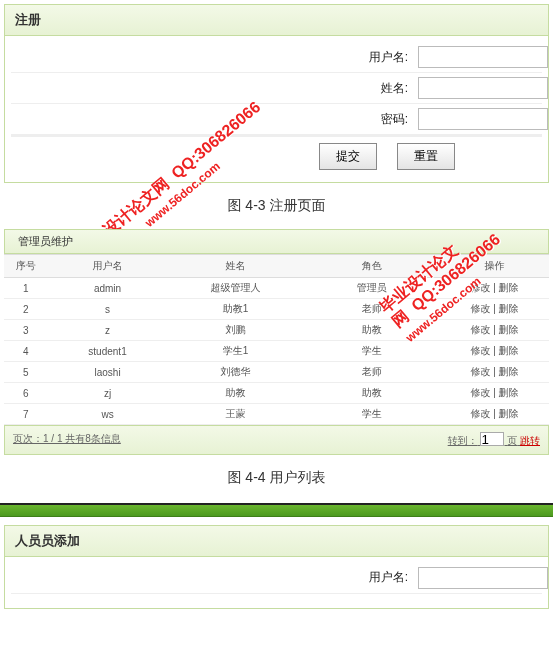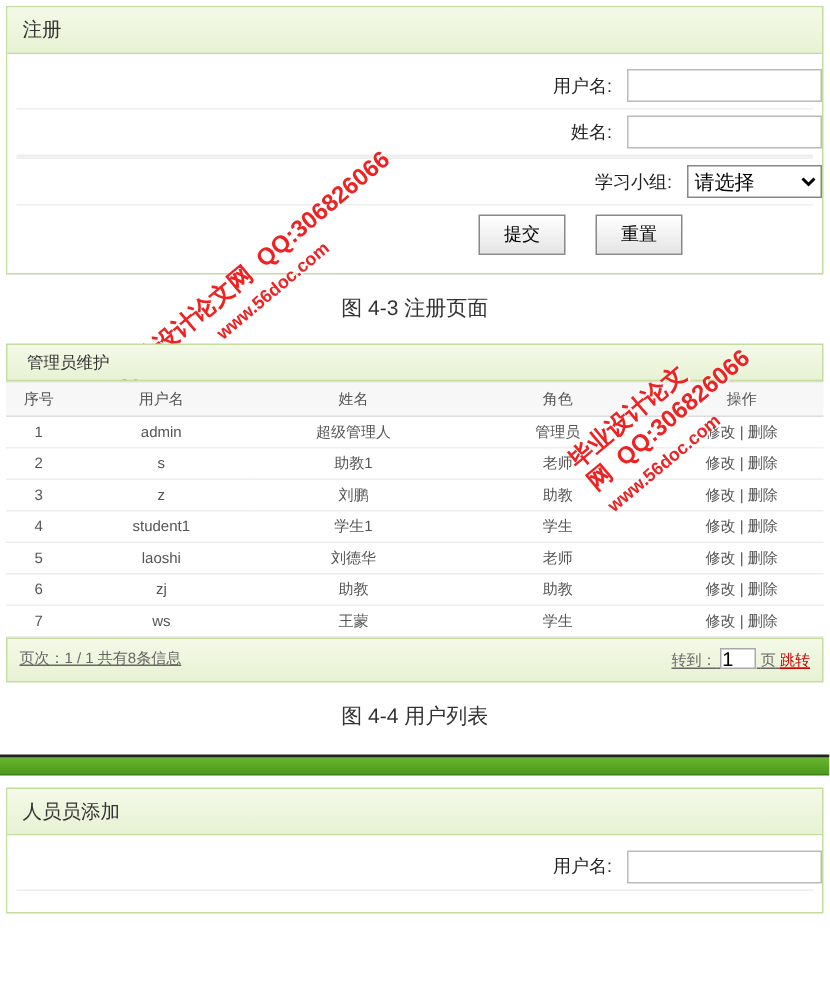--- a/index.html
+++ b/index.html
@@ -1,19 +1,19 @@
 <!DOCTYPE html>
 <html><head>
 <meta charset="utf-8">
 <style>
 * { margin: 0; padding: 0; box-sizing: border-box; font-family: "Microsoft YaHei", SimSun, sans-serif; }
 body { background: #fff; width: 553px; font-size: 12px; color: #333; }
 
 .panel { border: 1px solid #c5dca0; margin: 4px; }
-.panel-header { background: linear-gradient(#f3f9e7, #e7f2d4); border-bottom: 1px solid #c5dca0; padding: 6px 10px; font-size: 13px; color: #333; }
+.panel-header { background: linear-gradient(#f3f9e7, #e7f2d4); border-bottom: 1px solid #c5dca0; padding: 6px 10px; font-size: 13px; color: #333; font-weight: bold; }
 .panel-body { background: #fff; padding: 6px 0; }
 .form-row { display: flex; align-items: center; padding: 4px 0; justify-content: flex-end; }
 .form-label { width: 310px; text-align: right; padding-right: 6px; color: #222; }
 .form-control { padding-left: 4px; }
 .form-control input[type="text"], .form-control input[type="password"] { width: 130px; height: 22px; border: 1px solid #bbb; padding: 0 4px; }
 .form-control select { width: 90px; height: 22px; border: 1px solid #888; background: #fff; }
 
 .btn-row { display: flex; padding: 6px 0 6px 314px; gap: 20px; }
 .btn { padding: 4px 16px; border: 1px solid #888; background: linear-gradient(#fff, #e4e4e4); cursor: pointer; font-size: 12px; }
 
@@ -45,30 +45,26 @@
     <div class="form-row">
       <div class="form-label">用户名:</div>
       <div class="form-control"><input type="text" style=""></div>
     </div>
     <div class="hr-line"></div>
     <div class="form-row">
       <div class="form-label">姓名:</div>
       <div class="form-control"><input type="text" style=""></div>
     </div>
     <div class="hr-line"></div>
+    <div class="form-row">
+      <div class="form-label">密码:</div>
+      <div class="form-control"><input type="password" style=""></div>
+    </div>
     <div class="hr-line"></div>
     <div class="hr-line"></div>
-    <div class="form-row">
-      <div class="form-label">学习小组:</div>
-      <div class="form-control">
-        <select>
-          <option>请选择</option>
-        </select>
-      </div>
-    </div>
     <div class="hr-line"></div>
     <div class="btn-row">
       <button class="btn">提交</button>
       <button class="btn">重置</button>
     </div>
   </div>
 </div>
 
 <div class="caption rel">
   <span>图 4-3 注册页面</span>

